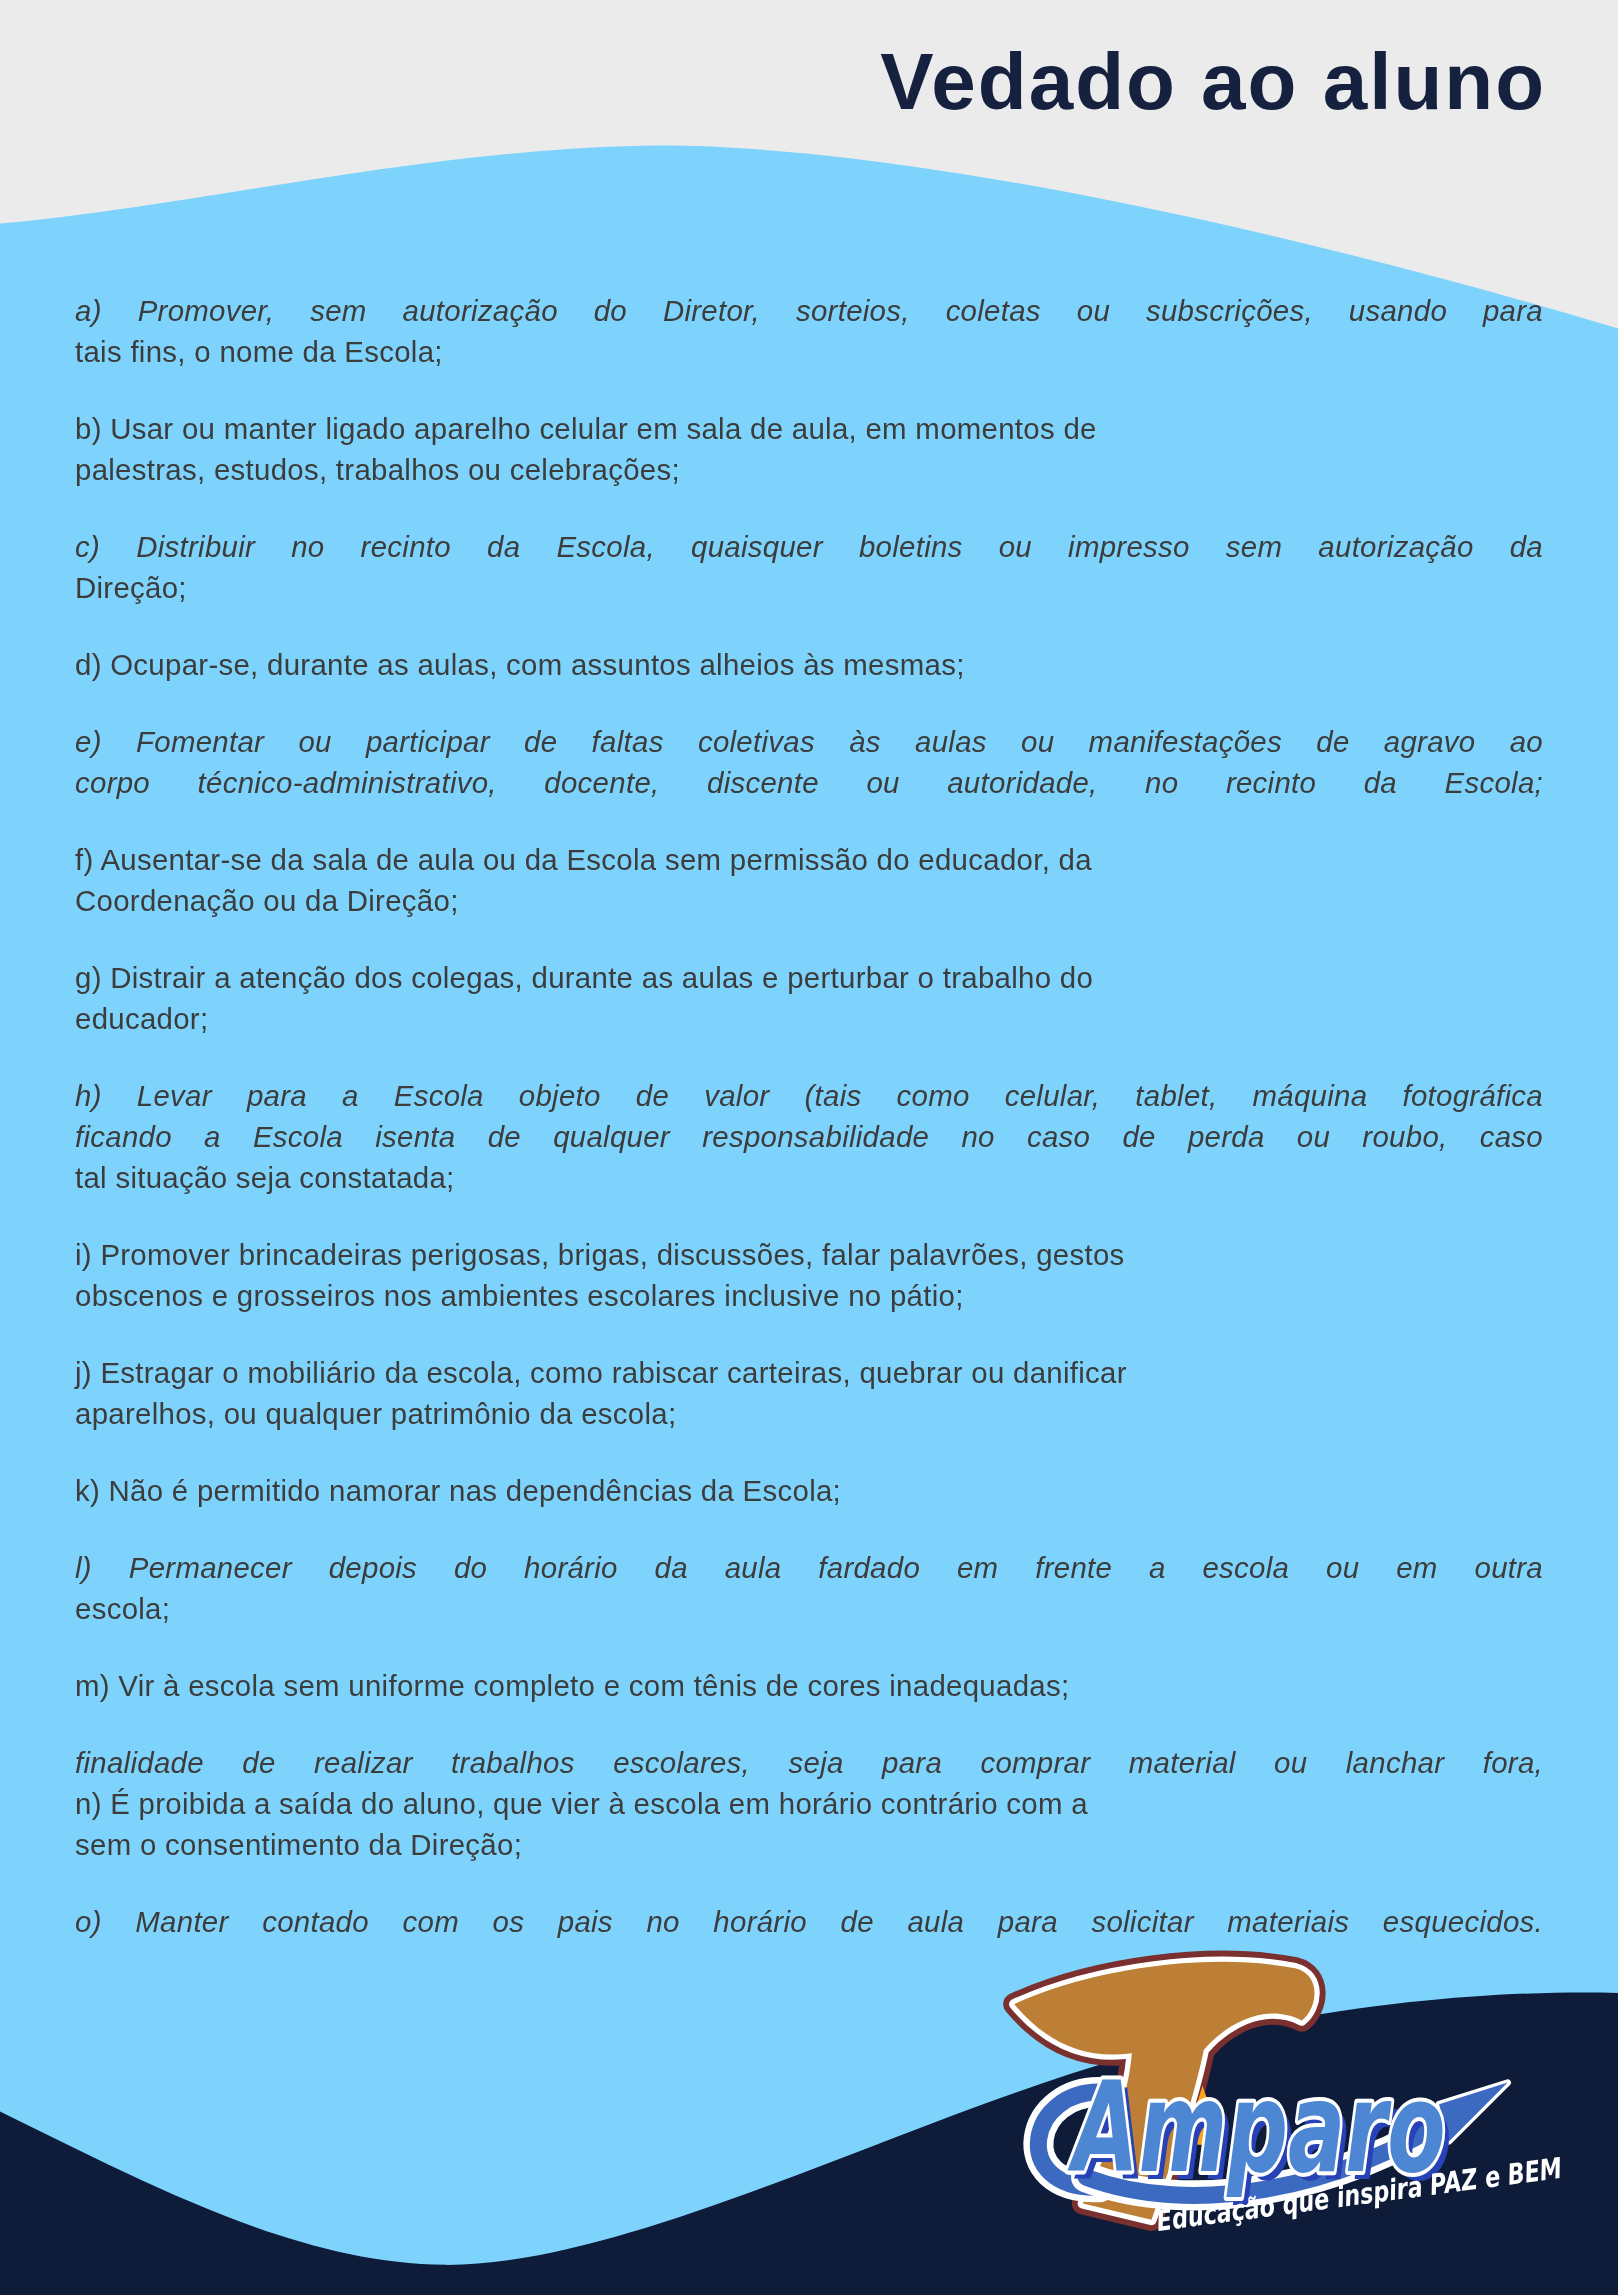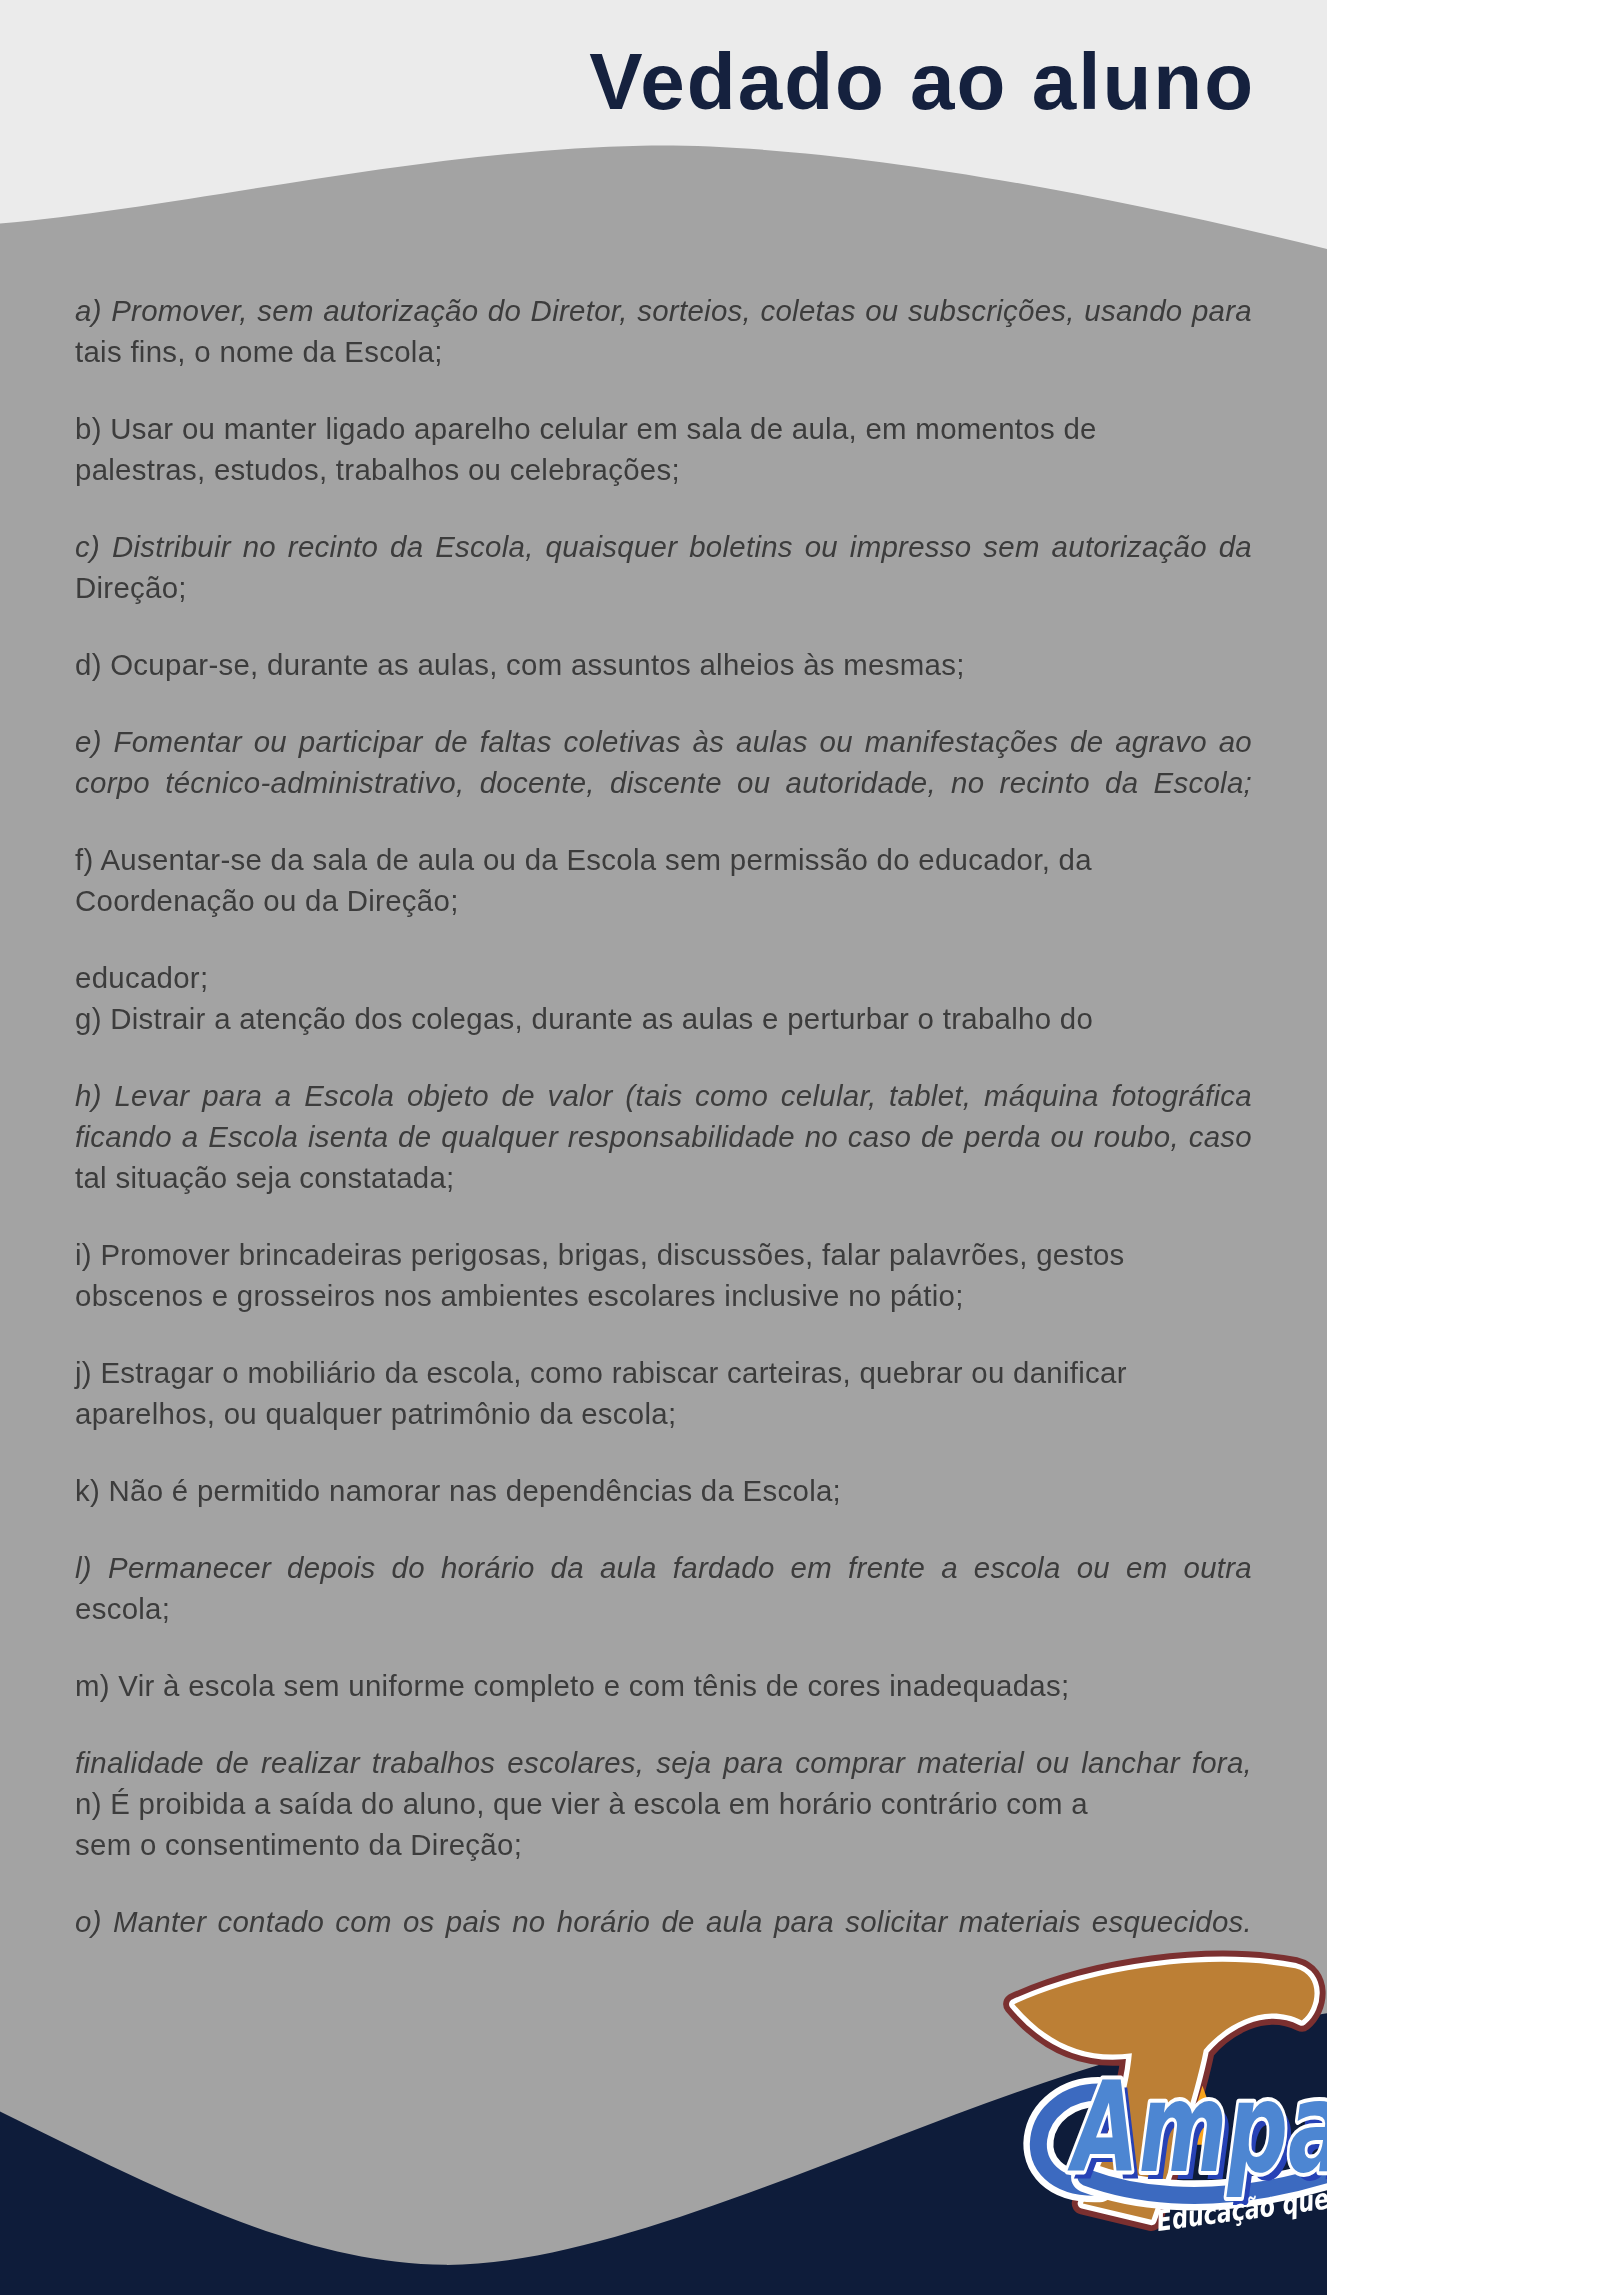--- a/index.html
+++ b/index.html
@@ -11,21 +11,21 @@
     --logo-blue-dark:#2742b6;
     --logo-swoosh:#3c6ac0;
     --logo-orange:#bc7f35;
     --logo-maroon:#7b3030;
     --logo-yellow:#f9a41a;
     --tagline-white:#ffffff;
   }
   *{margin:0;padding:0;box-sizing:border-box;}
   html,body{width:1623px;height:2295px;}
   body{font-family:"Liberation Sans","DejaVu Sans",sans-serif;background:#ffffff;overflow:hidden;}
-  .page{position:relative;width:1327px;height:2295px;background:#a3a3a3;overflow:hidden;}
+  .page{position:relative;width:1618px;height:2295px;background:#7dd3fc;overflow:hidden;}
 
   .header-wave{position:absolute;top:0;left:0;width:1623px;height:366px;display:block;}
   .header-path{fill:var(--header-bg);}
 
   .title{
     position:absolute;top:38px;right:72px;
     font-size:80px;font-weight:700;letter-spacing:2px;
     color:var(--title);line-height:1.1;white-space:nowrap;
   }
 
@@ -96,22 +96,22 @@
       </div>
       <div class="para">
         <div class="line stretch">e) Fomentar ou participar de faltas coletivas às aulas ou manifestações de agravo ao</div>
         <div class="line stretch">corpo técnico-administrativo, docente, discente ou autoridade, no recinto da Escola;</div>
       </div>
       <div class="para">
         <div class="line">f) Ausentar-se da sala de aula ou da Escola sem permissão do educador, da</div>
         <div class="line">Coordenação ou da Direção;</div>
       </div>
       <div class="para">
+        <div class="line">g) Distrair a atenção dos colegas, durante as aulas e perturbar o trabalho do</div>
         <div class="line">educador;</div>
-        <div class="line">g) Distrair a atenção dos colegas, durante as aulas e perturbar o trabalho do</div>
       </div>
       <div class="para">
         <div class="line stretch">h) Levar para a Escola objeto de valor (tais como celular, tablet, máquina fotográfica</div>
         <div class="line stretch">ficando a Escola isenta de qualquer responsabilidade no caso de perda ou roubo, caso</div>
         <div class="line">tal situação seja constatada;</div>
       </div>
       <div class="para">
         <div class="line">i) Promover brincadeiras perigosas, brigas, discussões, falar palavrões, gestos</div>
         <div class="line">obscenos e grosseiros nos ambientes escolares inclusive no pátio;</div>
       </div>

